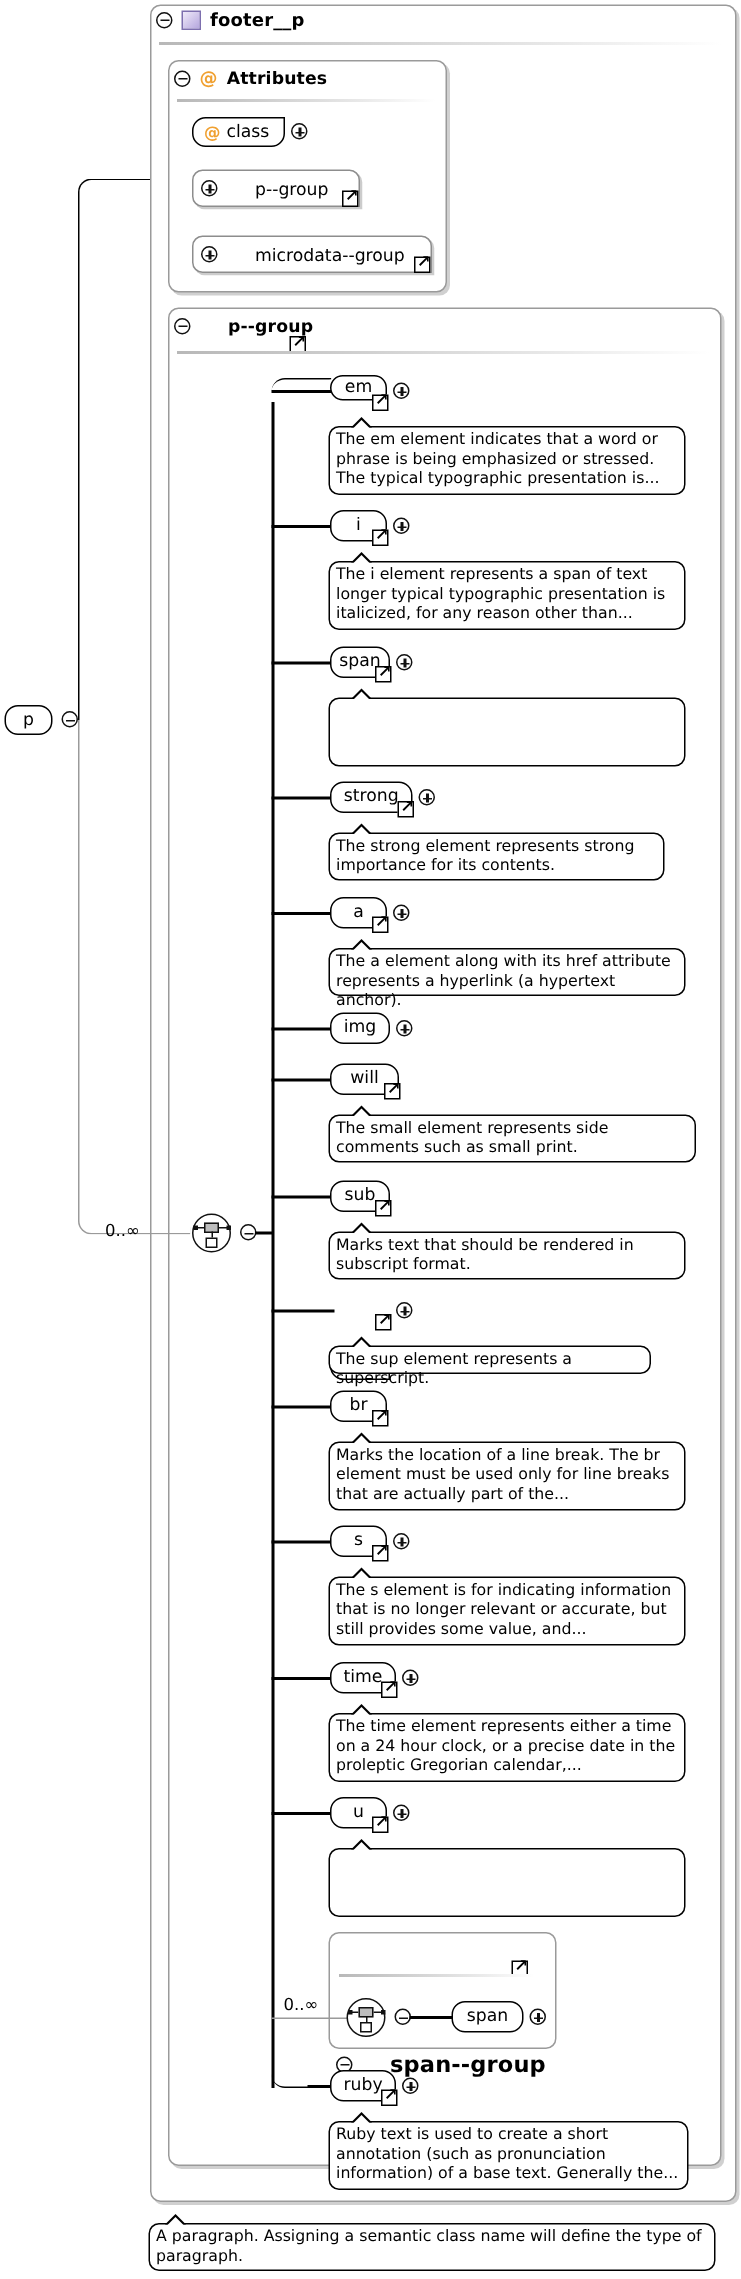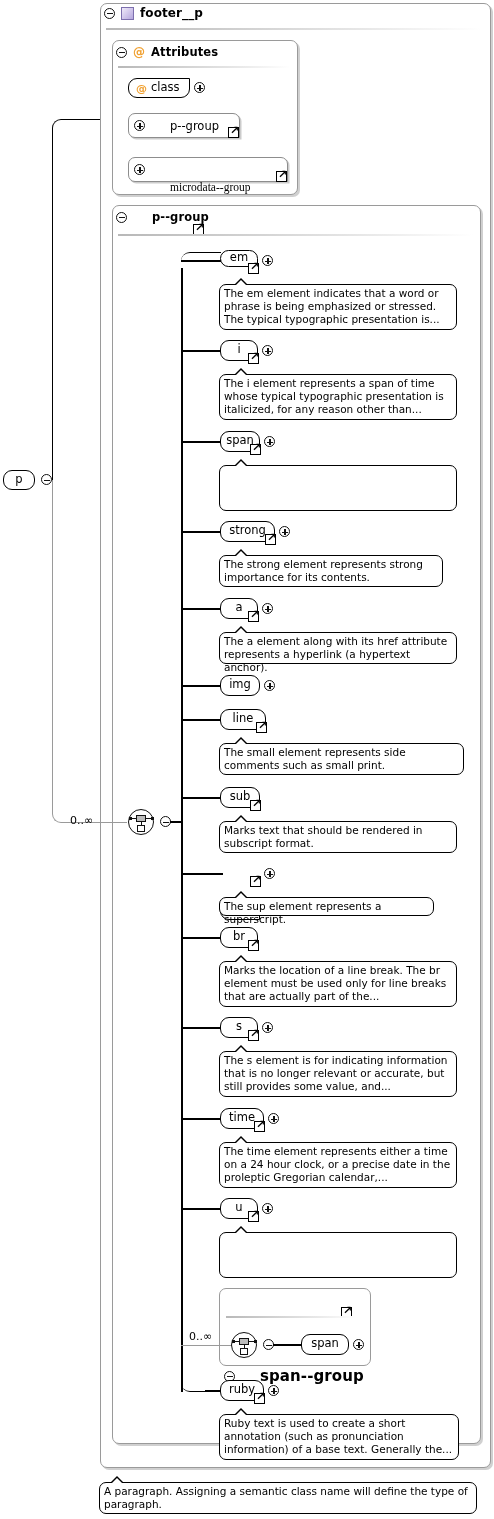--- a/index.html
+++ b/index.html
@@ -198,21 +198,21 @@
 <div class="box-outer" style="left:128px;top:113px;width:112px;height:25px;border-color:#8d8d8d;border-radius:7px;border-bottom-right-radius:0;box-shadow:1.5px 1.5px 0 0 rgba(170,170,170,.6);"></div>
 <span class="pm plus pm-abs" style="left:134px;top:120px;"></span>
 <span class="ico-group orange abs" style="left:150px;top:120px;"></span>
 <span class="abs" style="left:170px;top:119px;font-size:11.5px;">p--group</span>
 <span class="linkbadge" style="left:228px;top:127px;"></span>
 
 
 <div class="box-outer" style="left:128px;top:157px;width:160px;height:25px;border-color:#8d8d8d;border-radius:7px;border-bottom-right-radius:0;box-shadow:1.5px 1.5px 0 0 rgba(170,170,170,.6);"></div>
 <span class="pm plus pm-abs" style="left:134px;top:164px;"></span>
 <span class="ico-group orange abs" style="left:150px;top:164px;"></span>
-<span class="abs" style="left:170px;top:181px;font-size:11.5px;font-family:Liberation Serif, serif;">microdata--group</span>
+<span class="abs" style="left:170px;top:163px;font-size:11.5px;">microdata--group</span>
 <span class="linkbadge" style="left:276px;top:171px;"></span>
 
 
 <div class="box-outer shadow" style="left:112px;top:205px;width:369px;height:1239px;"></div>
 
 <div class="box-hdr" style="left:116px;top:210px;font-size:11.5px;">
   <span class="pm"></span>
   <span class="ico-group blue"></span>
   <span>p--group</span>
 </div>
@@ -261,21 +261,21 @@
 
 <div class="ln h" style="left:181px;top:350px;width:42px;"></div>
 <div class="cap notch" style="left:220px;top:340px;width:38px;height:21px;">
   <span>i</span>
 </div>
 <span class="linkbadge" style="left:248px;top:353px;"></span>
 <span class="pm plus pm-abs" style="left:262px;top:345px;"></span>
 <div class="ann" style="left:219px;top:374px;width:238px;height:46px;">
   <span class="tipout" style="left:14px;top:-7px;"></span>
   <span class="tipin" style="left:15px;top:-5px;"></span>
-  <span>The i element represents a span of time whose typical typographic presentation is italicized, for any reason other than...</span>
+  <span>The i element represents a span of text longer typical typographic presentation is italicized, for any reason other than...</span>
 </div>
 
 
 <div class="ln h" style="left:181px;top:441px;width:42px;"></div>
 <div class="cap notch" style="left:220px;top:431px;width:40px;height:21px;">
   <span>span</span>
 </div>
 <span class="linkbadge" style="left:250px;top:444px;"></span>
 <span class="pm plus pm-abs" style="left:264px;top:436px;"></span>
 <div class="ann" style="left:219px;top:465px;width:238px;height:46px;">
@@ -312,21 +312,21 @@
 
 <div class="ln h" style="left:181px;top:685px;width:42px;"></div>
 <div class="cap" style="left:220px;top:675px;width:40px;height:21px;">
   <span>img</span>
 </div>
 <span class="pm plus pm-abs" style="left:264px;top:680px;"></span>
 
 
 <div class="ln h" style="left:181px;top:719px;width:42px;"></div>
 <div class="cap notch" style="left:220px;top:709px;width:46px;height:21px;">
-  <span>line</span>
+  <span>will</span>
 </div>
 <span class="linkbadge" style="left:256px;top:722px;"></span>
 <div class="ann" style="left:219px;top:743px;width:245px;height:32px;">
   <span class="tipout" style="left:14px;top:-7px;"></span>
   <span class="tipin" style="left:15px;top:-5px;"></span>
   <span>The small element represents side comments such as small print.</span>
 </div>
 
 
 <div class="ln h" style="left:181px;top:797px;width:42px;"></div>

